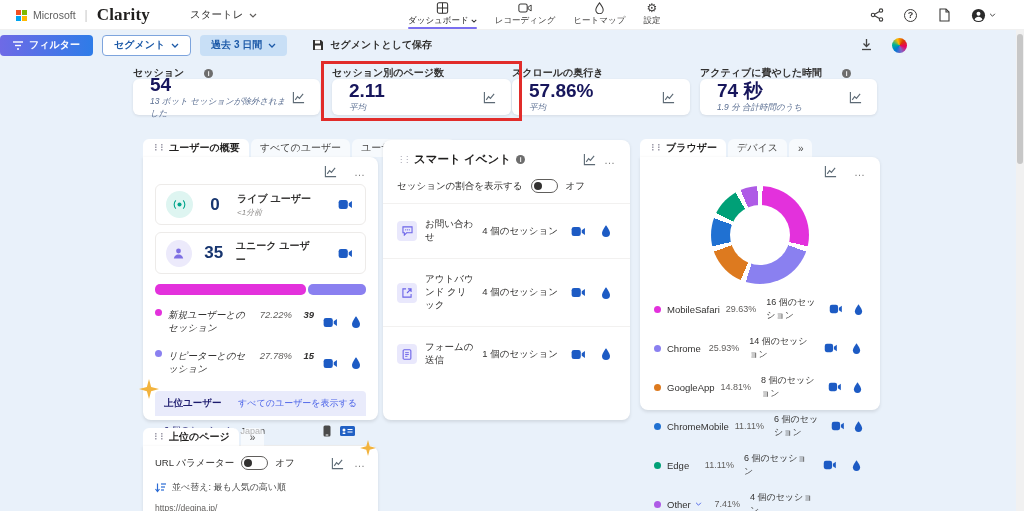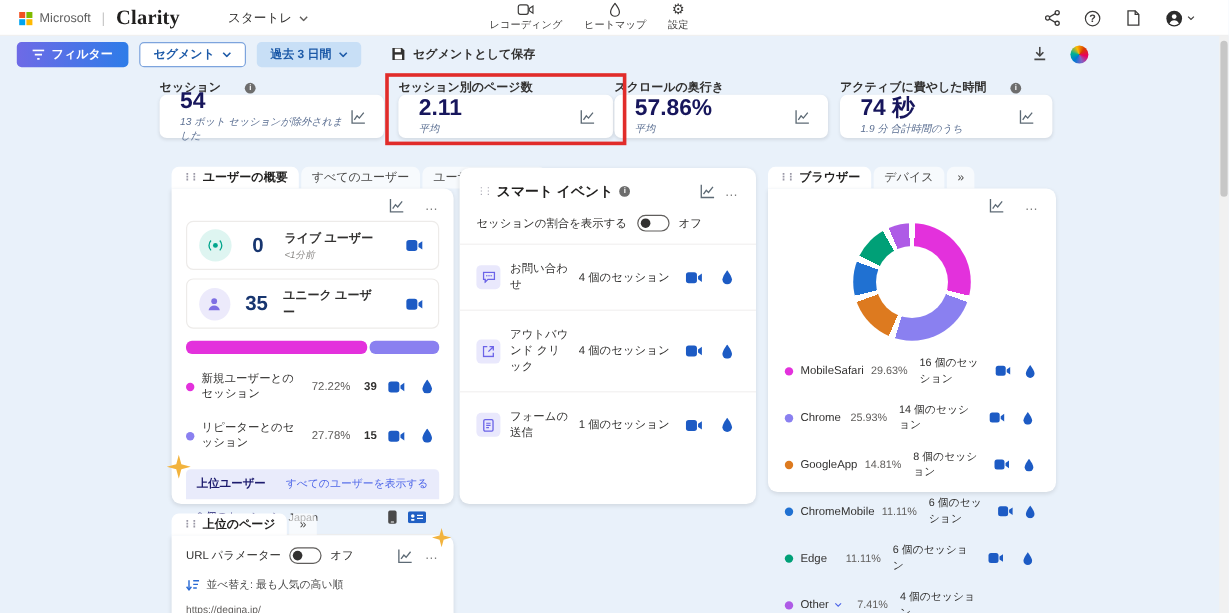--- a/index.html
+++ b/index.html
@@ -18,21 +18,21 @@
   .project { display:flex; align-items:center; gap:5px; margin-left:34px; font-size:10.5px; color:#323130; cursor:pointer; }
   .nav { position:absolute; left:404px; top:0; height:30px; display:flex; gap:10px; }
   .nav-item { position:relative; display:flex; flex-direction:column; align-items:center; justify-content:center; padding:2px 4px 3px; cursor:pointer; color:#484644; }
   .nav-item .nlabel { font-size:8.5px; color:#3b3a39; display:flex; align-items:center; gap:2px; margin-top:1px; }
   .nav-item.active .nlabel { color:#201f1e; }
   .nav-underline { position:absolute; bottom:1px; left:4px; right:4px; height:2px; background:#7a6ff0; border-radius:2px; }
   .top-icons { position:absolute; right:28px; top:0; height:30px; display:flex; align-items:center; gap:17px; color:#3b3a39; }
   .help-badge { width:13px; height:13px; border:1.2px solid #3b3a39; border-radius:50%; font-size:9px; display:flex; align-items:center; justify-content:center; color:#3b3a39; font-weight:bold; }
 
   
-  .filterbar { position:absolute; left:0; top:30px; width:941px; height:30px; display:flex; align-items:center; padding-left:14px; gap:9px; }
+  .filterbar { position:absolute; left:0; top:30px; width:941px; height:30px; display:flex; align-items:center; gap:9px; }
   .btn-filter { display:flex; align-items:center; gap:6px; height:21px; padding:0 13px; border-radius:4px; background:linear-gradient(90deg,#6e6ae6,#2e7ce8); color:#fff; font-size:10px; font-weight:bold; cursor:pointer; }
   .btn-segment { display:flex; align-items:center; gap:6px; height:21px; padding:0 11px; border-radius:4px; background:#fff; border:1px solid #7da4dd; color:#1d5aa8; font-size:10px; font-weight:bold; cursor:pointer; }
   .btn-date { display:flex; align-items:center; gap:6px; height:21px; padding:0 11px; border-radius:4px; background:#c8dff6; color:#1d5aa8; font-size:10px; font-weight:bold; cursor:pointer; }
   .save-seg { display:flex; align-items:center; gap:6px; margin-left:16px; font-size:10px; font-weight:bold; color:#323130; cursor:pointer; }
   .fb-right { position:absolute; right:34px; top:0; height:30px; display:flex; align-items:center; gap:16px; }
   .copilot { width:15px; height:15px; border-radius:50%; background:conic-gradient(from 40deg,#d83b01,#ea005e,#8661c5,#0078d4,#00b294,#ffb900,#d83b01); }
 
   
   .m-title { position:absolute; top:66px; font-size:10px; font-weight:bold; color:#323130; display:flex; align-items:center; gap:20px; }
   .m-card { position:absolute; top:79px; height:36px; background:#fff; border-radius:6px; box-shadow:0 1px 3px rgba(0,0,0,.09); display:flex; align-items:center; padding:0 12px 0 17px; }
@@ -54,21 +54,21 @@
 
   
   .u-card { display:flex; align-items:center; gap:10px; border:1px solid #edebe9; border-radius:6px; padding:6px 10px; margin:0 0 7px 0; }
   .u-ic { width:27px; height:27px; border-radius:50%; display:flex; align-items:center; justify-content:center; }
   .u-num { font-size:17px; font-weight:bold; color:#17356f; min-width:24px; text-align:center; }
   .u-lbl { font-size:10px; font-weight:bold; color:#323130; }
   .u-sub { font-size:8px; font-style:italic; color:#8a8886; margin-top:1px; }
   .spacer { flex:1; }
   .stackbar { display:flex; gap:2px; height:11px; margin:10px 0 14px; }
   .stackbar i { display:block; height:11px; border-radius:5px; }
-  .lg-row { display:flex; align-items:center; gap:6px; margin-bottom:15px; }
+  .lg-row { display:flex; gap:6px; margin-bottom:15px;font-style:italic; }
   .lg-dot { width:7px; height:7px; border-radius:50%; flex:none; }
   .lg-name { font-size:9.5px; color:#323130; flex:1; }
   .lg-pct { font-size:9.5px; color:#605e5c; }
   .lg-cnt { font-size:9.5px; color:#323130; font-weight:bold; min-width:16px; text-align:right; }
   .rowic { display:flex; align-items:center; justify-content:center; width:20px; cursor:pointer; }
   .tu-wrap { position:relative; margin-top:14px; }
   .tu-head { display:flex; align-items:center; justify-content:space-between; background:#e9ebfb; border-radius:4px 4px 0 0; padding:6px 9px; }
   .tu-title { font-size:9.5px; font-weight:bold; color:#1d1b6e; }
   .tu-link { font-size:9px; color:#4d65e8; cursor:pointer; }
   .tu-row { display:flex; align-items:center; padding:8px 9px; border-bottom:1px solid #f0f0f0; }
@@ -128,20 +128,34 @@
       <span class="clarity">Clarity</span>
       <span class="project">
         <span>スタートレ</span>
         <svg width="8" height="5" viewBox="0 0 8 5">
             <polyline points="1,1 4,4 7,1" fill="none" stroke="#605e5c" stroke-width="1.2"></polyline>
           </svg>
       </span>
     </div>
 
     <div class="nav">
+      <div class="nav-item active">
+        <svg width="13" height="13" viewBox="0 0 14 14">
+            <rect x="1" y="1" width="12" height="12" rx="2" fill="none" stroke="#323130" stroke-width="1.2"></rect>
+            <line x1="7" y1="1" x2="7" y2="13" stroke="#323130" stroke-width="1.2"></line>
+            <line x1="1" y1="7" x2="13" y2="7" stroke="#323130" stroke-width="1.2"></line>
+          </svg>
+        <span class="nlabel">
+            <span>ダッシュボード</span>
+        <svg width="6" height="4" viewBox="0 0 8 5">
+              <polyline points="1,1 4,4 7,1" fill="none" stroke="#323130" stroke-width="1.4"></polyline>
+            </svg>
+          </span>
+        <span class="nav-underline"></span>
+      </div>
       <div class="nav-item">
         <svg width="14" height="12" viewBox="0 0 16 12">
             <rect x="1" y="1.5" width="9.5" height="9" rx="2" fill="none" stroke="#3b3a39" stroke-width="1.2"></rect>
             <path d="M11.5 5l3.5-2.4v6.8L11.5 7z" fill="none" stroke="#3b3a39" stroke-width="1.1"></path>
           </svg>
         <span class="nlabel">レコーディング</span>
       </div>
       <div class="nav-item">
         <svg width="11" height="13" viewBox="0 0 12 14">
             <path d="M6 1C6 1 1.7 6.6 1.7 9.3a4.3 4.3 0 0 0 8.6 0C10.3 6.6 6 1 6 1z" fill="none" stroke="#3b3a39" stroke-width="1.2"></path>

